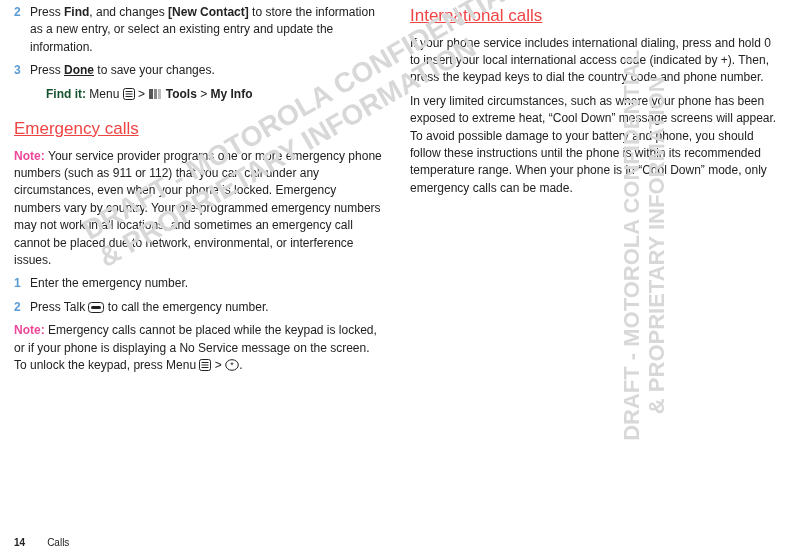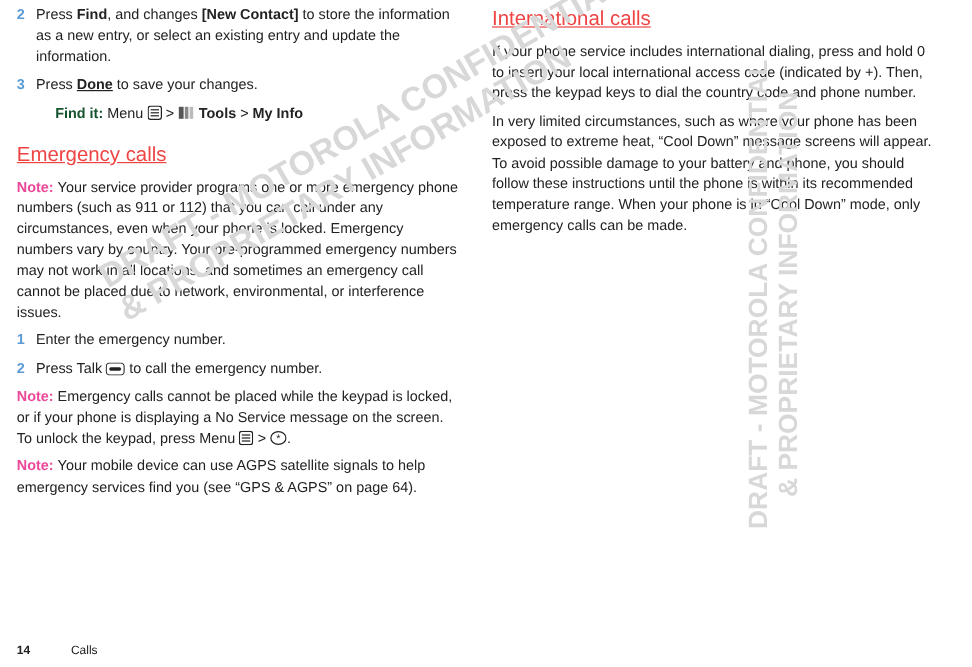--- a/index.html
+++ b/index.html
@@ -58,21 +58,21 @@
   .icon svg { display:block; }
   p { margin-bottom: 6px; }
   .para { margin-bottom: 6px; }
   .footer {
     position: absolute;
     bottom: 6px;
     left: 14px;
     font-size: 10px;
     display: flex;
     align-items: baseline;
-    gap: 34px;
+    gap: 22px;
   }
   .footer .pn { font-weight: bold; }
   .footer .sec { }
   .watermark {
     position: absolute;
     color: #d8d8d8;
     font-weight: bold;
     pointer-events: none;
     white-space: pre;
     line-height: 1.15;
@@ -159,23 +159,20 @@
             <rect x="0.5" y="0.5" width="11" height="11" rx="2" fill="none" stroke="#222"></rect>
             <rect x="2.5" y="3" width="7" height="1" fill="#222"></rect>
             <rect x="2.5" y="5.5" width="7" height="1" fill="#222"></rect>
             <rect x="2.5" y="8" width="7" height="1" fill="#222"></rect>
           </svg></span><span> &gt; </span><span class="icon"><svg width="14" height="12" viewBox="0 0 14 12">
             <ellipse cx="7" cy="6" rx="6.3" ry="5.3" fill="none" stroke="#222"></ellipse>
             <text x="7" y="9" text-anchor="middle" font-size="9" font-family="Arial" fill="#222">*</text>
           </svg></span><span>.</span>
     </p>
 
-    <p class="para">
-      <span class="note">Note: </span><span>Your mobile device can use AGPS satellite signals to help emergency services find you (see “GPS &amp; AGPS” on page 64).</span>
-    </p>
 
   </div>
 
   <div class="col">
 
     <div class="h2" style="margin-top:0">International calls</div>
     <p class="para">If your phone service includes international dialing, press and hold 0 to insert your local international access code (indicated by +). Then, press the keypad keys to dial the country code and phone number.</p>
 
     <p class="para">In very limited circumstances, such as where your phone has been exposed to extreme heat, “Cool Down” message screens will appear. To avoid possible damage to your battery and phone, you should follow these instructions until the phone is within its recommended temperature range. When your phone is in “Cool Down” mode, only emergency calls can be made.</p>
 

